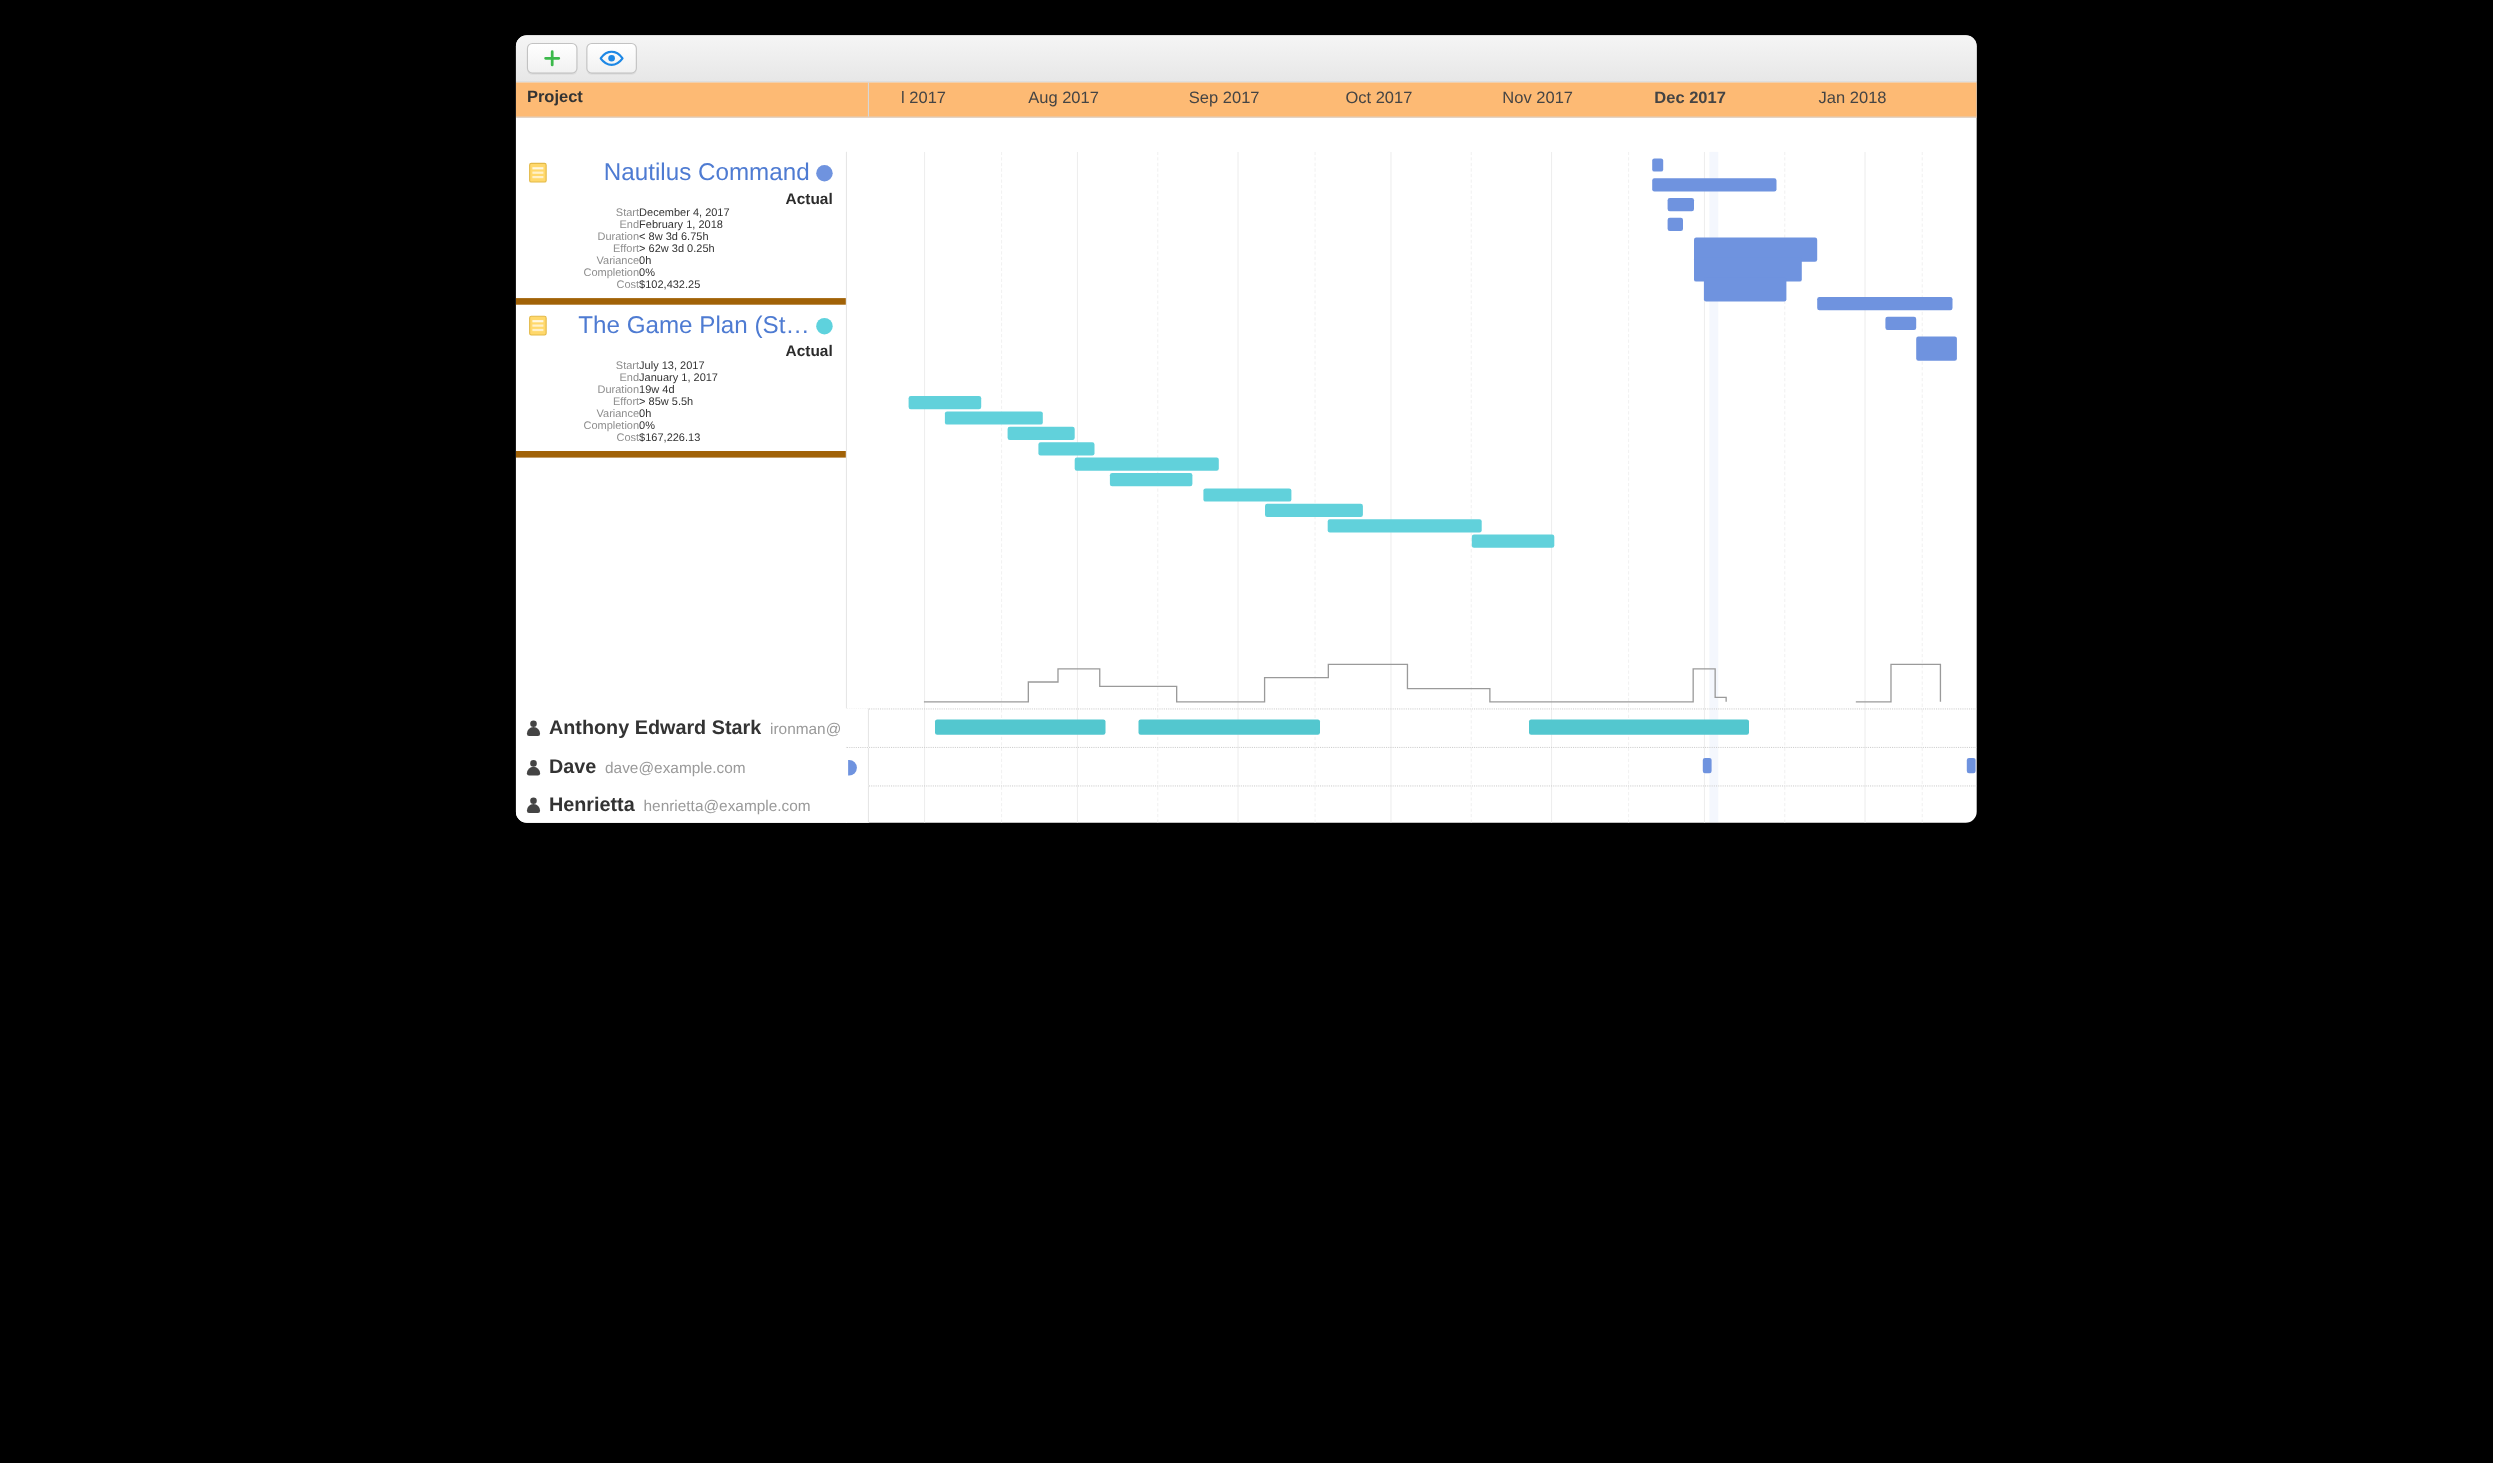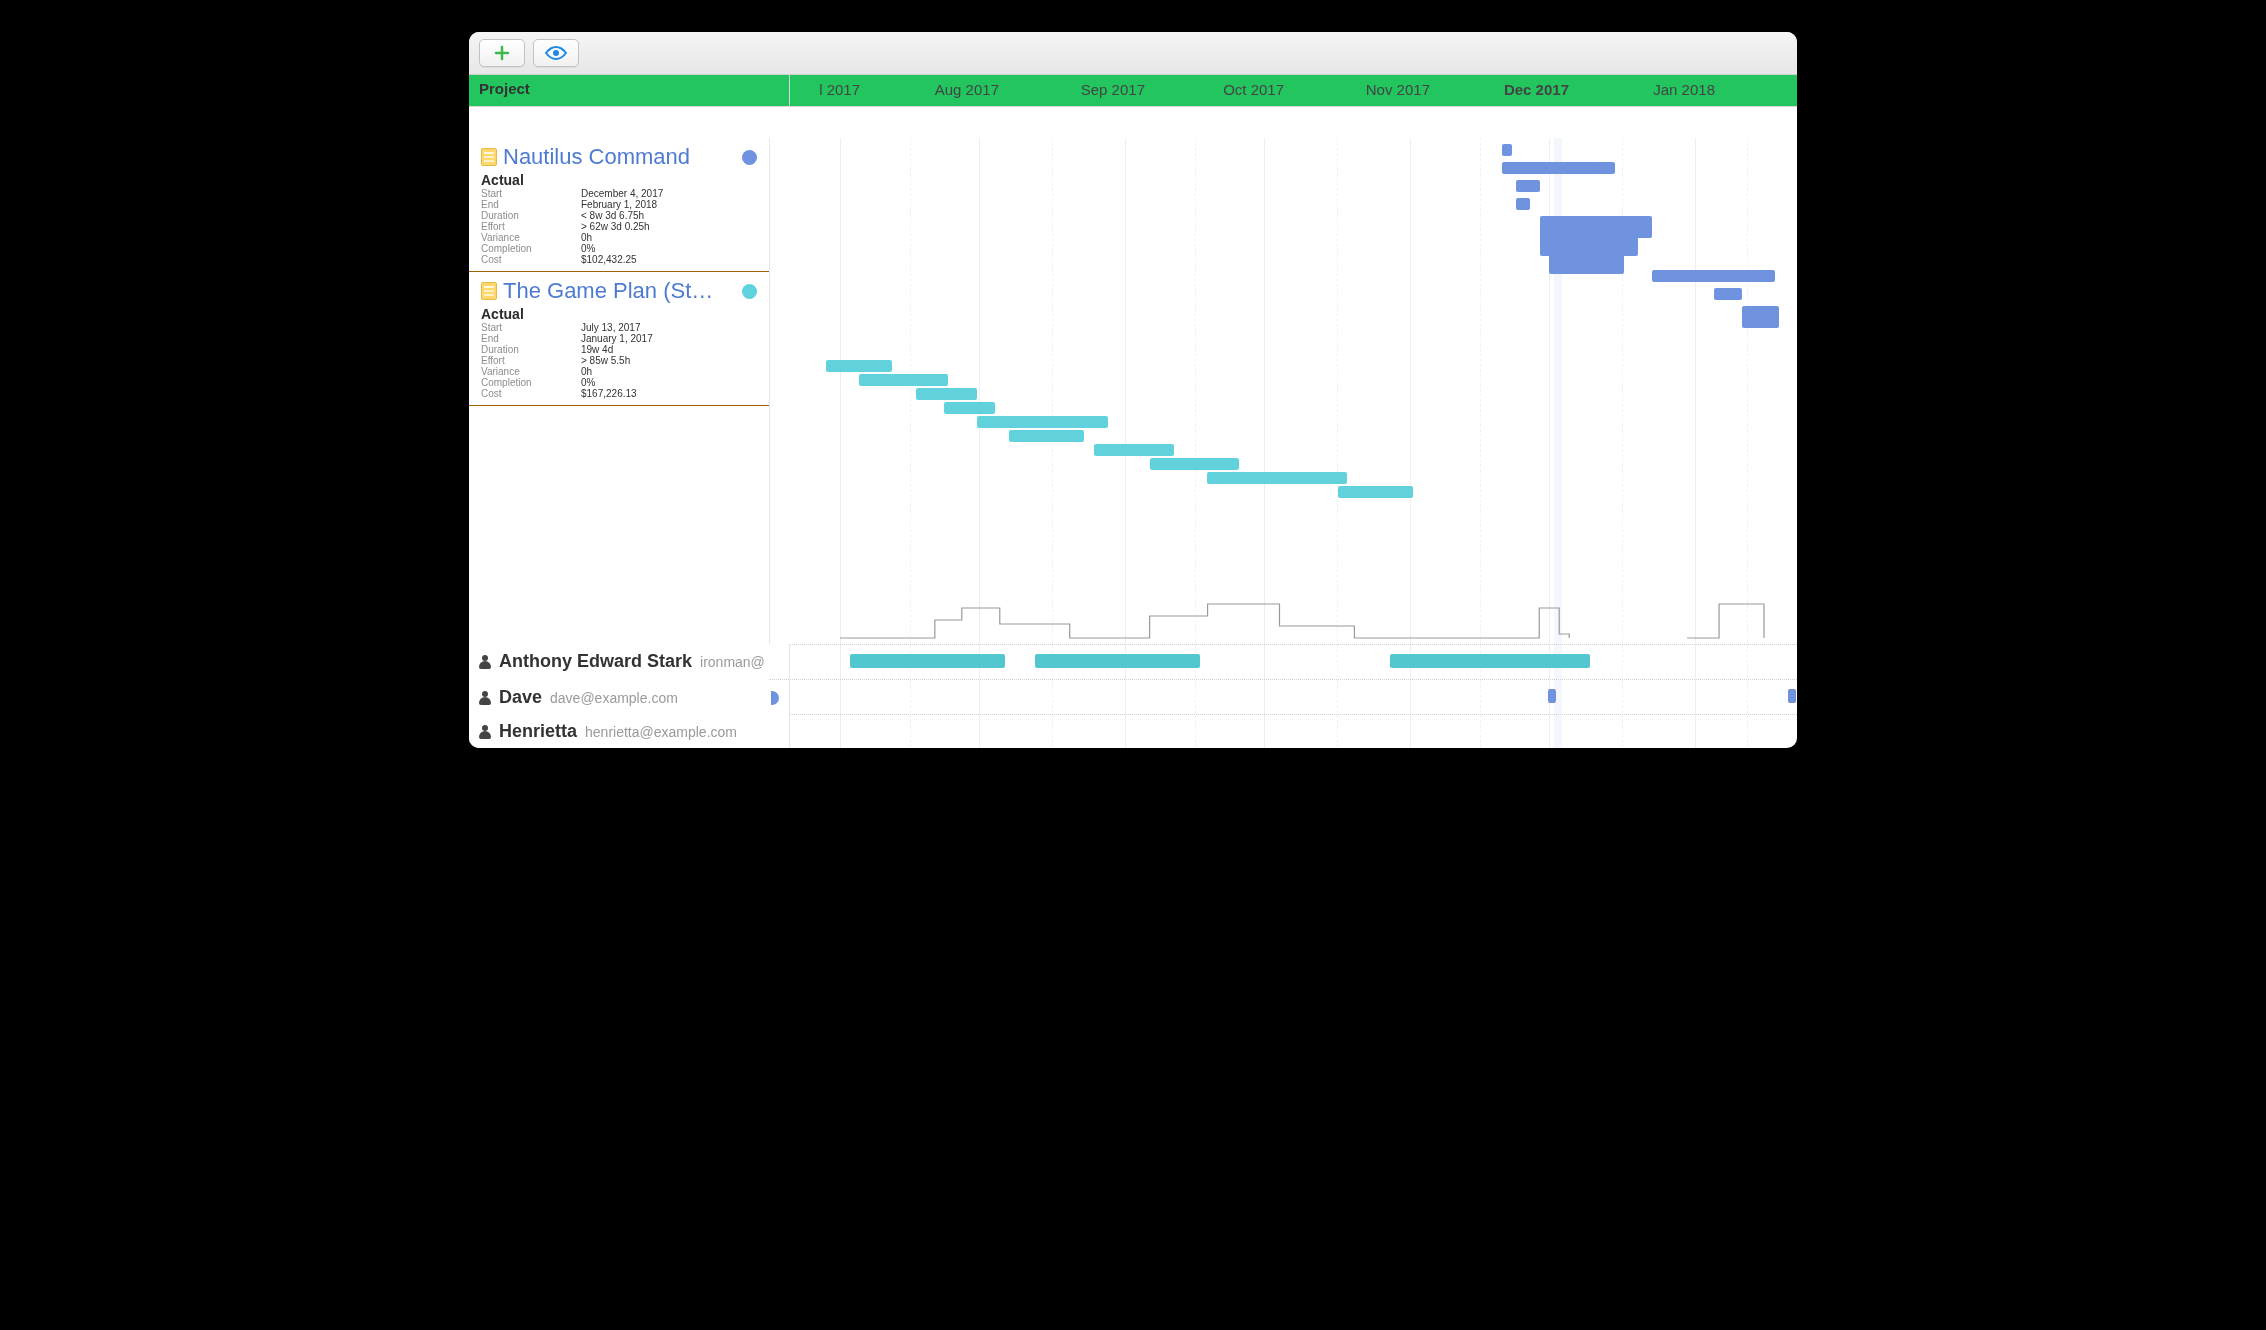--- a/index.html
+++ b/index.html
@@ -24,30 +24,30 @@
   .tl.r{background:#ff5f57;border:1px solid #e1483e;}
   .tl.y{background:#febc2e;border:1px solid #dfa023;}
   .tl.g{background:#28c840;border:1px solid #1eaa31;}
   .title{margin:0 auto;font-size:14px;color:#4b4b4b;display:flex;align-items:center;gap:4px;}
   .title small{color:#8a8a8a;font-size:14px;}
   .title .chev{color:#8a8a8a;font-size:11px;}
   
   .toolbar{height:var(--toolbar-h);background:linear-gradient(#f5f5f5,#e7e7e7);border-bottom:1px solid #cfcfcf;display:flex;align-items:center;gap:8px;padding:0 10px;}
   .tb-btn{width:44px;height:26px;background:linear-gradient(#fff,#f1f1f1);border:1px solid #c2c2c2;border-radius:5px;display:flex;align-items:center;justify-content:center;box-shadow:0 1px 0 rgba(0,0,0,.05);}
   
-  .timeline-hdr{height:var(--timeline-hdr-h);border-bottom:1px solid #d7d7d7;display:flex;font-size:15px;background:#22c55e;}
+  .timeline-hdr{height:var(--timeline-hdr-h);border-bottom:1px solid #d7d7d7;display:flex;font-size:15px;background:#fdba74;}
   .timeline-hdr .left{width:var(--left-col);border-right:1px solid #d7d7d7;padding:5px 10px 0 10px;font-weight:700;color:#333;}
   .timeline-hdr .right{flex:1;position:relative;}
   .month-lbl{position:absolute;top:6px;font-size:15px;color:#444;text-align:right;}
   
   .content{position:absolute;left:0;right:0;top:calc(var(--hdr-top) + var(--toolbar-h) + var(--timeline-hdr-h));bottom:0;display:flex;}
   .content .left{width:var(--left-col);border-right:1px solid #e6e6e6;overflow:hidden;}
   .content .right{flex:1;position:relative;overflow:hidden;}
   
-  .proj{padding:6px 12px 6px 12px;border-bottom:1px solid #a16207;}
+  .proj{padding:6px 12px 6px 12px;border-bottom:6px solid #a16207;text-align:right;}
   .proj .row0{display:flex;align-items:center;gap:6px;}
   .proj .name{font-size:22px;color:#4e7bd2;white-space:nowrap;overflow:hidden;text-overflow:ellipsis;flex:1;}
   .proj .dot{width:15px;height:15px;border-radius:50%;}
   .dot.blue{background:#6f93df;}
   .dot.teal{background:#5ed2dd;}
   .docico{width:14px;height:16px;background:#ffd86b;border:1px solid #e3b947;border-radius:2px;position:relative;flex:0 0 auto;}
   .docico:before{content:"";position:absolute;left:2px;top:3px;right:2px;height:2px;background:#fff;opacity:.8;box-shadow:0 4px 0 rgba(255,255,255,.8),0 8px 0 rgba(255,255,255,.8);}
   .sect{font-weight:700;font-size:14px;color:#2b2b2b;margin-top:2px;}
   .kv{display:flex;font-size:10px;}
   .kv .k{width:100px;color:#8d8d8d;}

